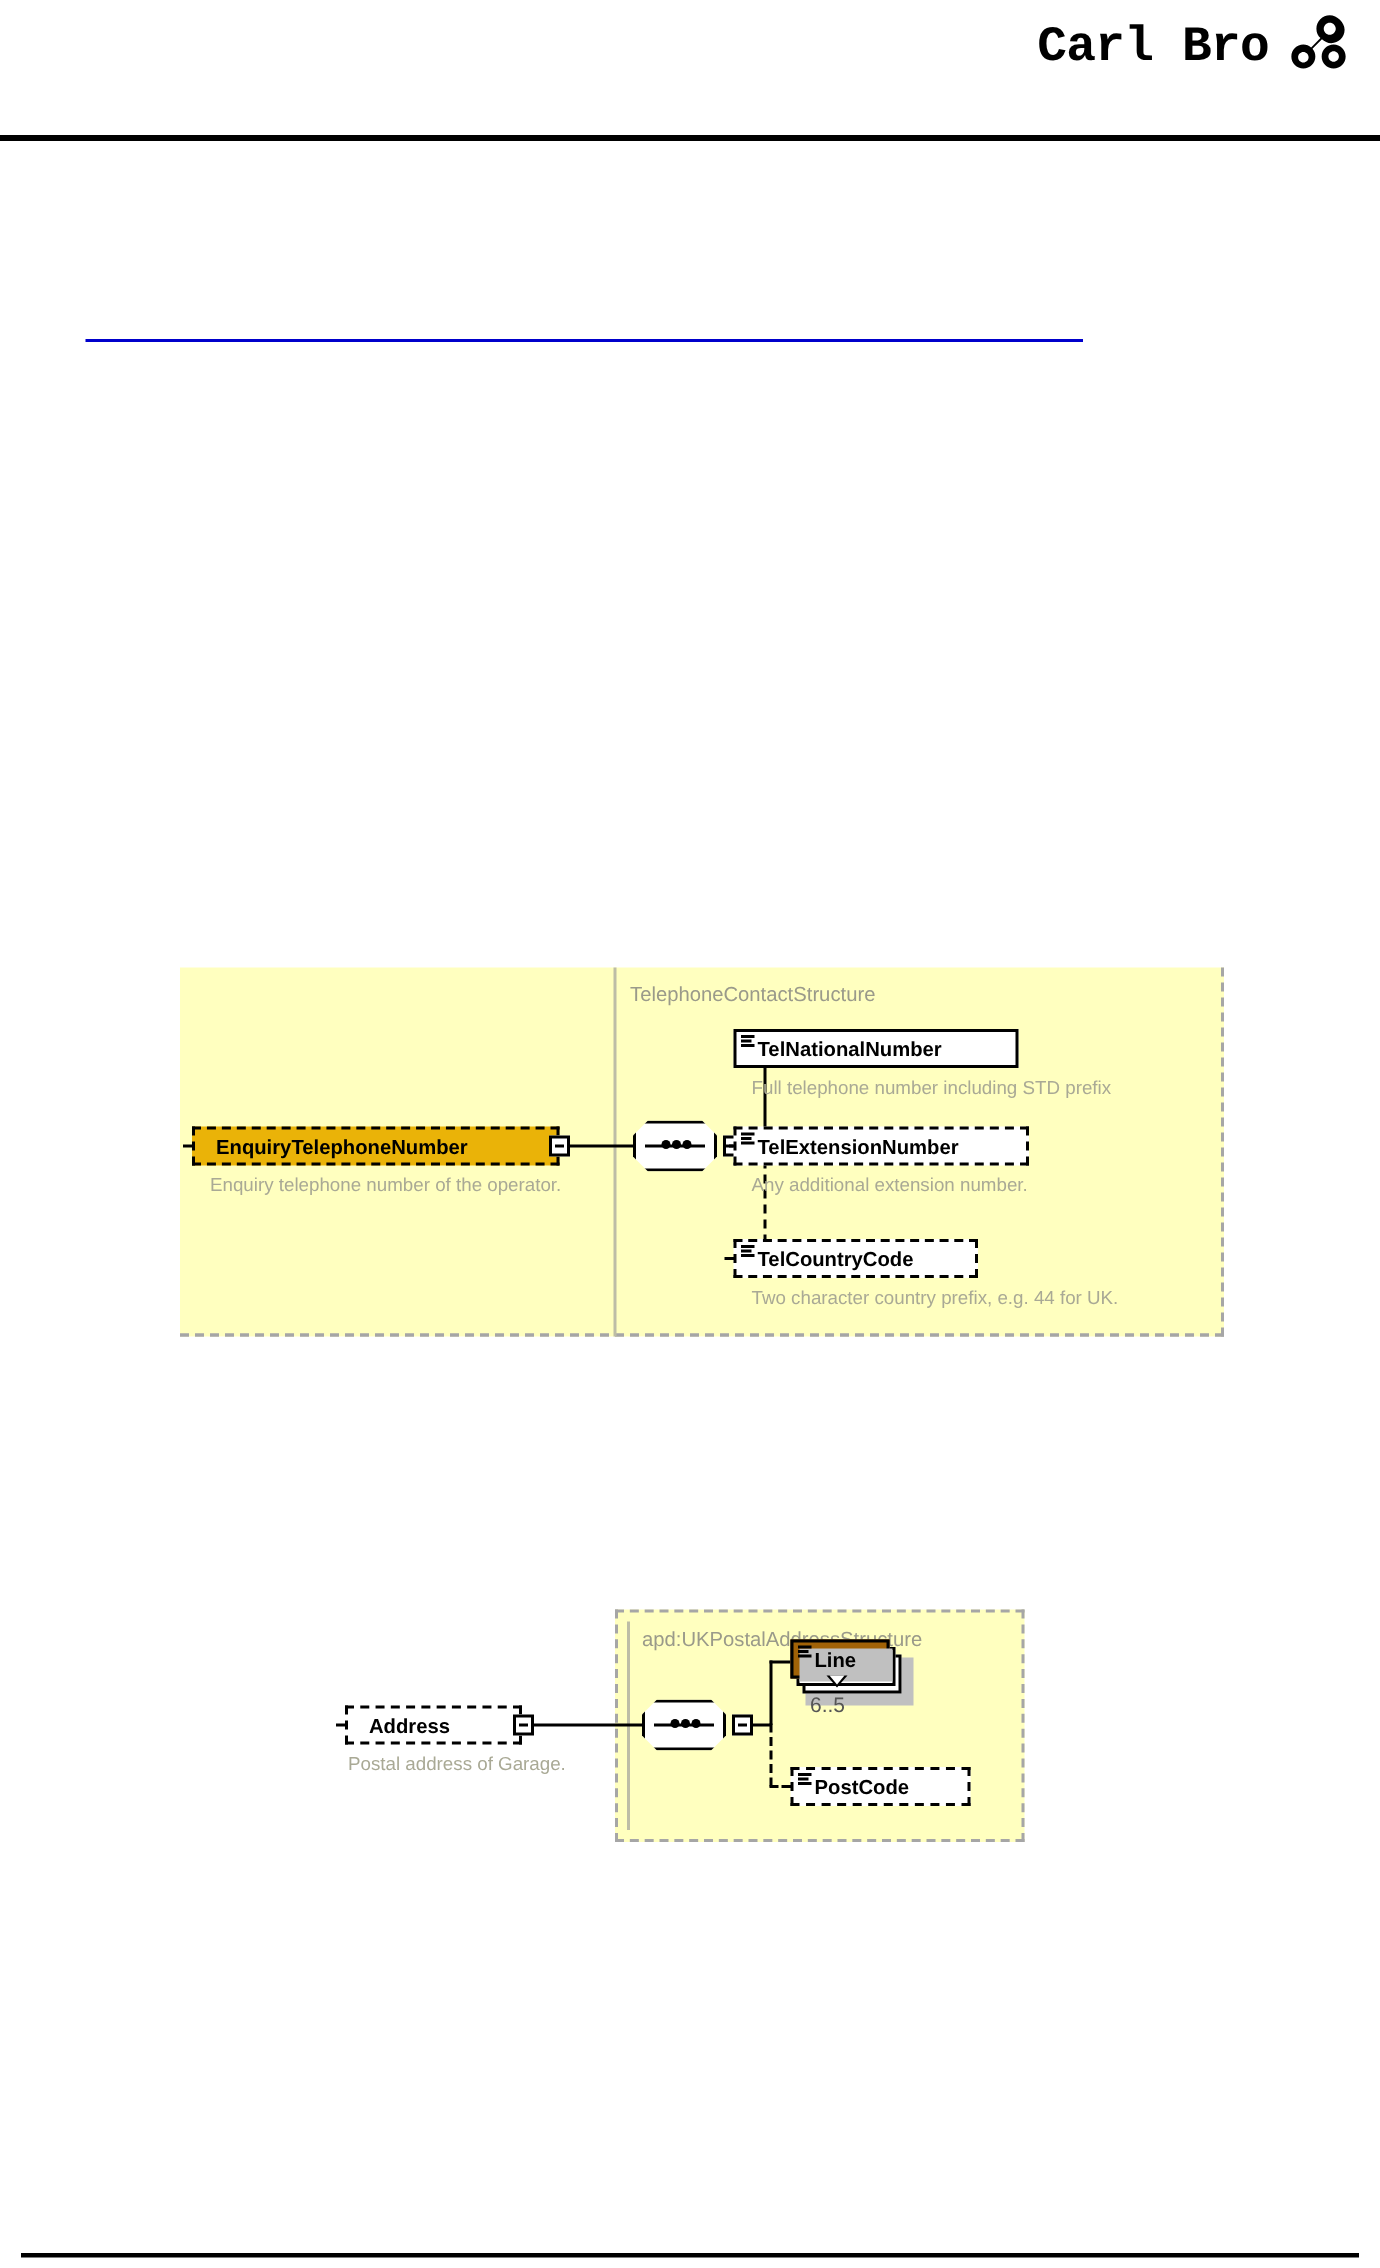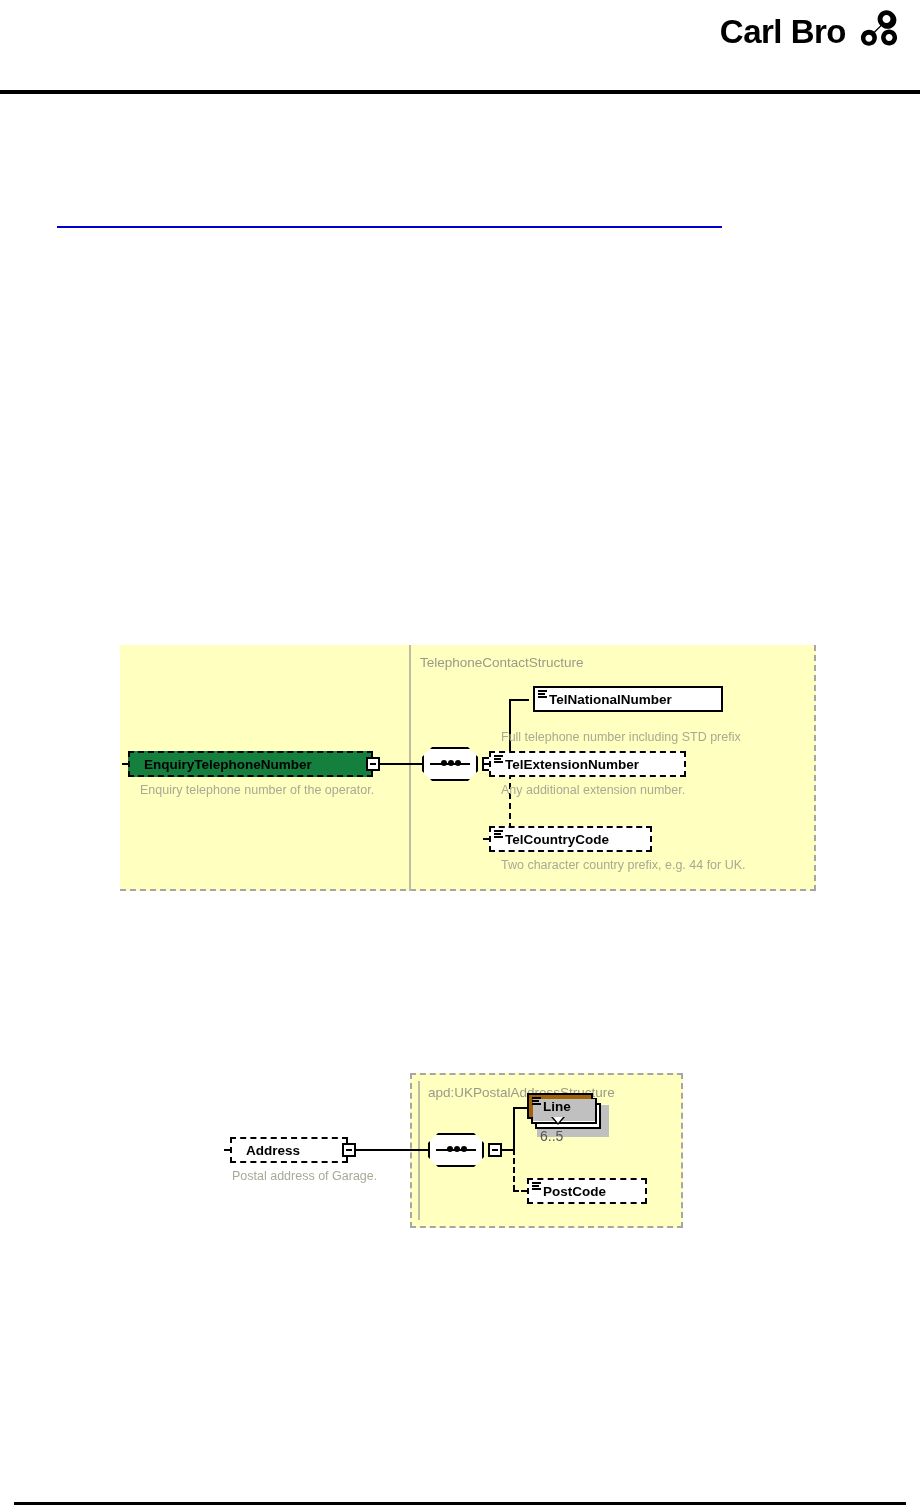--- a/index.html
+++ b/index.html
@@ -21,21 +21,21 @@
     left: 0; top: 0; width: 920px; height: 95px;
   }
   #brand-logo {
     position: absolute;
     right: 18px; top: 8px;
     display: flex;
     align-items: center;
     gap: 10px;
   }
   #brand-logo .wordmark {
-    font-family: Liberation Sans, sans-serif;
+    font-family: Liberation Mono, monospace;
     font-size: 33px;
     font-weight: bold;
     color: #000000;
     letter-spacing: -0.5px;
     line-height: 1;
   }
   #brand-logo .mark {
     width: 46px; height: 46px;
     position: relative;
   }
@@ -96,21 +96,21 @@
     padding-left: 14px;
     padding-right: 10px;
     font-family: "Liberation Sans", sans-serif;
     font-size: 13.5px;
     font-weight: bold;
     color: #000000;
     white-space: nowrap;
   }
   .node.solid  { border: 2px solid #000000; }
   .node.dashed { border: 2px dashed #000000; }
-  .node.sel    { background: #15803d; }
+  .node.sel    { background: #eab308; }
   .node::after {
     
     content: "";
     position: absolute;
     left: 4px; top: 4px; right: -4px; bottom: -4px;
     background: #c0c0c0;
     z-index: -1;
   }
   .node .elem-icon {
     position: absolute;
@@ -298,29 +298,29 @@
 
   <div class="hline" style="left:376px; top:118px; width:14px;"></div>
 
   <div class="vline" style="left:389px; top:54px; height:65px;"></div>
   <div class="hline" style="left:389px; top:54px; width:20px;"></div>
 
   <div class="vline dash" style="left:389px; top:118px; height:76px;"></div>
   <div class="hline dash" style="left:389px; top:118px; width:20px;"></div>
   <div class="hline dash" style="left:389px; top:193px; width:20px;"></div>
 
-  <div class="node solid" style="left:369px; top:41px; width:190px;margin-left:44px;">
+  <div class="node solid" style="left:369px; top:41px; width:190px;">
     <span class="elem-icon">
         <i></i>
         <i></i>
         <i></i>
       </span>
     <span>TelNationalNumber</span>
   </div>
-  <div class="annot" style="left:381px; top:73px;margin-top:12px;">Full telephone number including STD prefix</div>
+  <div class="annot" style="left:381px; top:73px;">Full telephone number including STD prefix</div>
 
   <div class="node dashed" style="left:369px; top:106px; width:197px;">
     <span class="elem-icon">
         <i></i>
         <i></i>
         <i></i>
       </span>
     <span>TelExtensionNumber</span>
   </div>
   <div class="stub" style="left:363px; top:118px;"></div>

